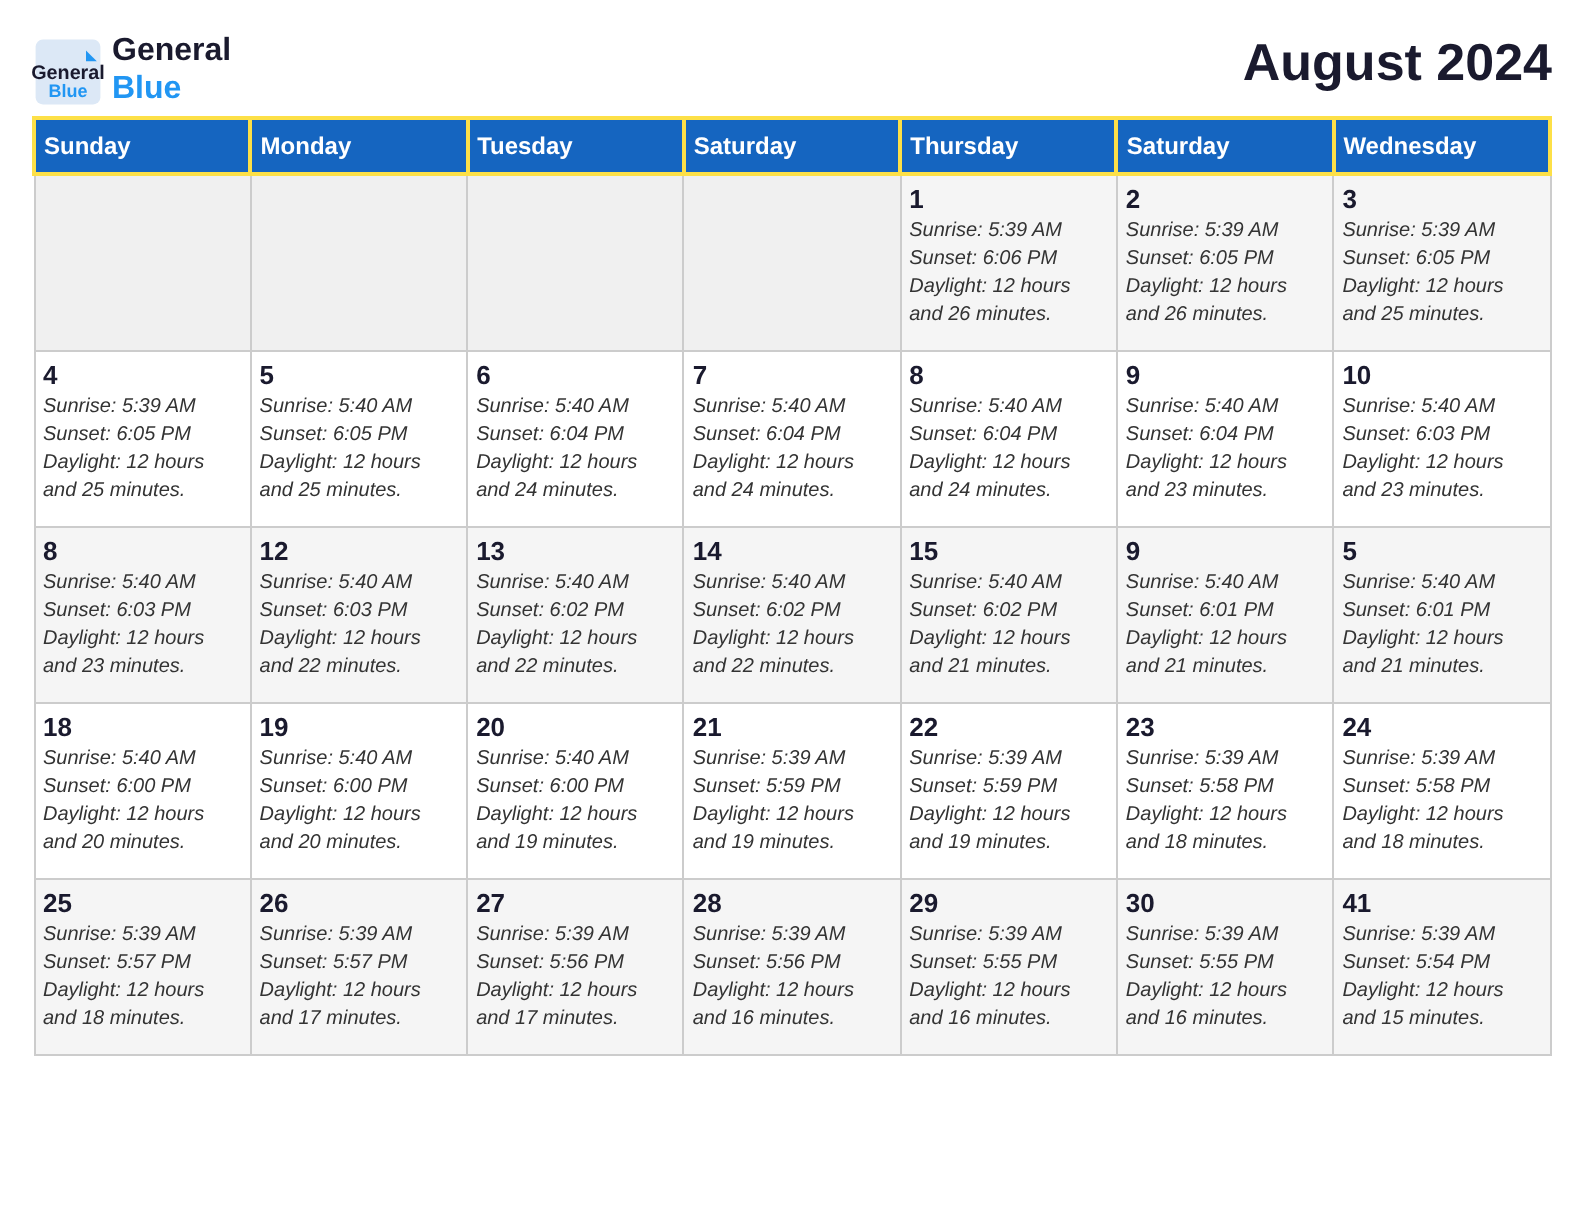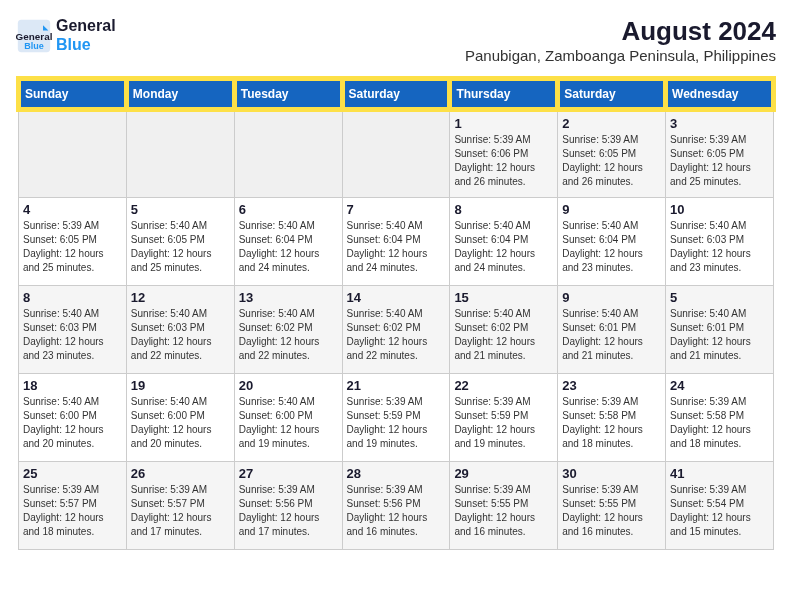--- a/index.html
+++ b/index.html
@@ -44,21 +44,21 @@
     }
     thead tr {
       background-color: #1565C0;
       color: white;
     }
     thead th {
       padding: 6px 4px;
       text-align: left;
       font-size: 12px;
       font-weight: bold;
-      border: 5px solid #fde047;
+      border: 2px solid #fde047;
     }
     tbody tr {
       vertical-align: top;
     }
     tbody td {
       border: 1px solid #ccc;
       padding: 4px 4px;
       vertical-align: top;
       min-height: 80px;
       height: 88px;
@@ -72,20 +72,21 @@
     .day-number {
       font-size: 13px;
       font-weight: bold;
       color: #1a1a2e;
       margin-bottom: 2px;
     }
     .day-info {
       font-size: 10px;
       color: #333;
       line-height: 1.4;
+      font-style: italic;
     }
     .empty-cell {
       background-color: #f0f0f0 !important;
     }
   </style>
 </head>
 <body>
 
 <div class="header-section">
   <div class="logo">
@@ -95,21 +96,20 @@
       <text x="20" y="34" font-size="10" font-weight="bold" text-anchor="middle" fill="#2196F3" font-family="Arial">Blue</text>
       <polygon points="30,8 36,14 30,14" fill="#2196F3"></polygon>
     </svg>
     <div>
       <div style="font-size:16px;font-weight:bold;color:#1a1a2e;line-height:1.2;">General</div>
       <div style="font-size:16px;font-weight:bold;color:#2196F3;line-height:1.2;">Blue</div>
     </div>
   </div>
   <div>
     <div class="month-title">August 2024</div>
-    <div class="subtitle">Panubigan, Zamboanga Peninsula, Philippines</div>
   </div>
 </div>
 
 <table>
   <thead>
     <tr>
     <th>Sunday</th>
         <th>Monday</th>
         <th>Tuesday</th>
         <th>Saturday</th>

